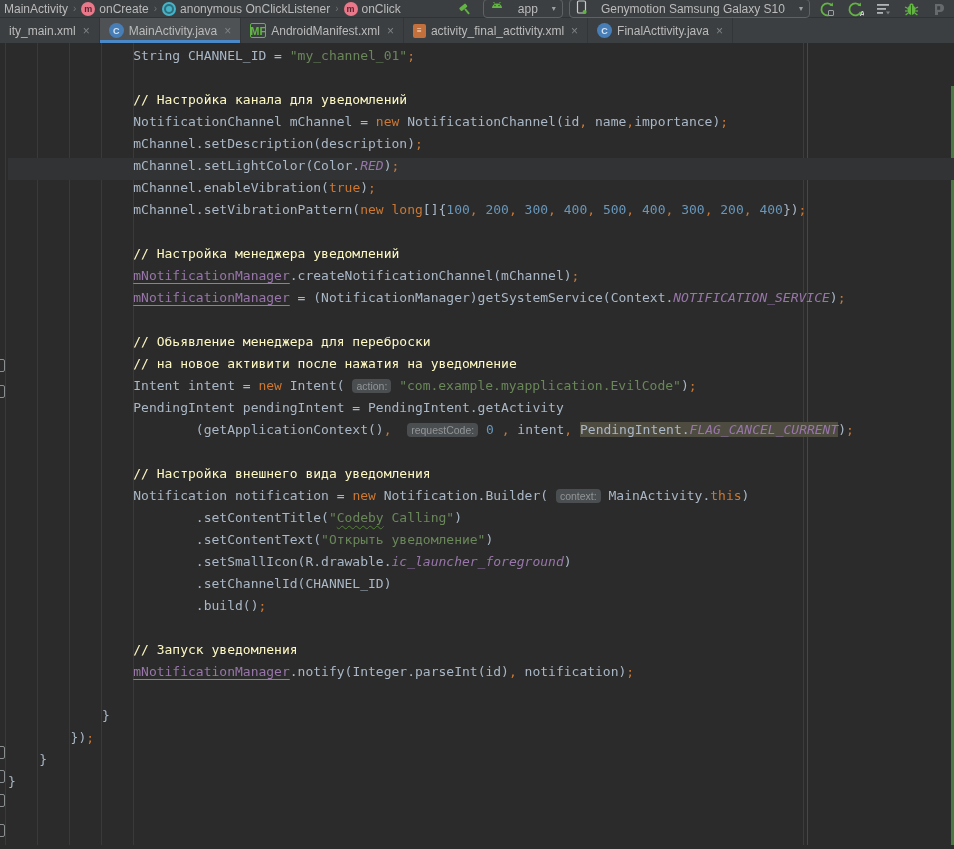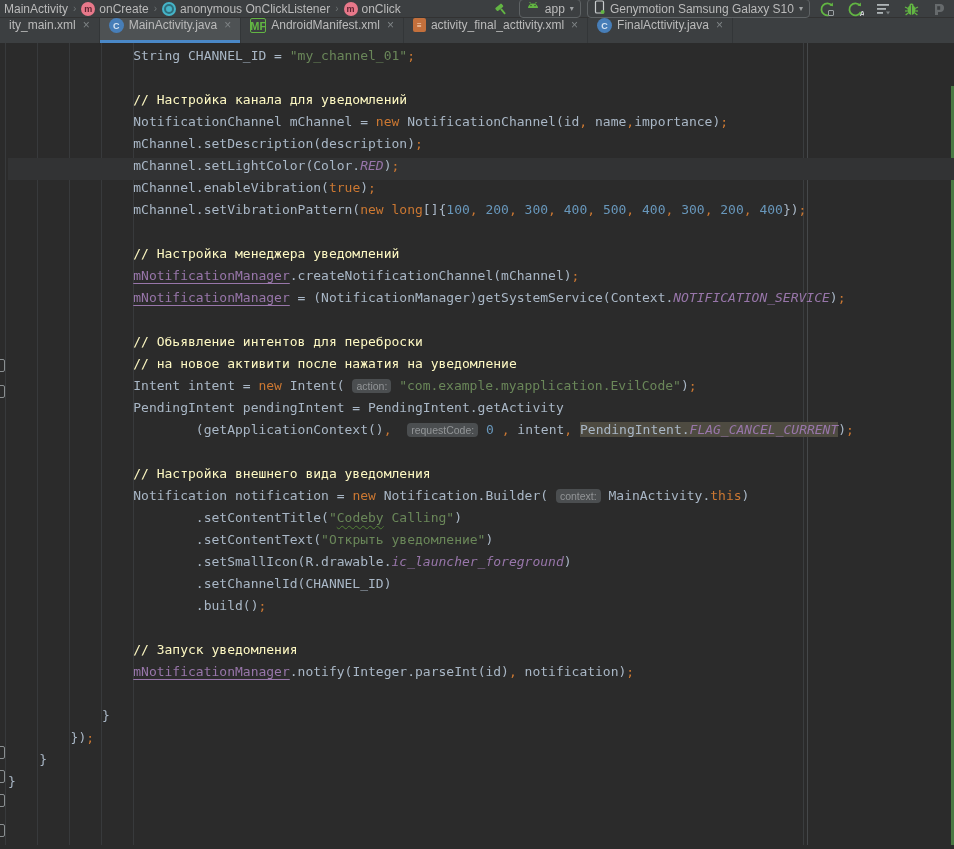--- a/index.html
+++ b/index.html
@@ -11,29 +11,29 @@
           padding:0 4px;box-sizing:border-box;border-bottom:1px solid #323232;z-index:5;}
   .crumbs{display:flex;align-items:center;gap:4px;color:#bbbbbb;font-size:12px;white-space:nowrap;}
   .crumb{display:flex;align-items:center;gap:4px;cursor:default;}
   .crumb-sep{color:#6e7375;font-size:10px;margin:0 1px;}
   .mini-ic{width:14px;height:14px;border-radius:50%;display:inline-flex;align-items:center;
            justify-content:center;font-size:9px;font-weight:bold;color:#3b2b2b;flex:0 0 auto;}
   .ic-method{background:#e8788a;color:#5d2430;}
   .ic-anon{background:#45b4c8;position:relative;}
   .ic-anon::after{content:"";width:6px;height:6px;border:2px solid #2f6e7c;border-radius:50%;}
   .tool-right{margin-left:auto;display:flex;align-items:center;gap:6px;}
-  .combo{display:flex;align-items:center;gap:5px;border:1px solid #5e6264;border-radius:4px;
+  .combo{display:flex;align-items:center;gap:14px;border:1px solid #5e6264;border-radius:4px;
          height:17px;padding:0 6px;color:#bbbbbb;font-size:12px;cursor:pointer;white-space:nowrap;}
   .arrow{font-size:8px;color:#9da0a2;}
   .tbtn{width:22px;height:18px;display:flex;align-items:center;justify-content:center;cursor:pointer;}
   .tbtn svg{display:block;}
 
   
   .tabbar{height:25px;background:#3c3f41;display:flex;align-items:stretch;overflow:hidden;}
-  .tab{display:flex;align-items:flex-start;gap:5px;padding:0 9px;font-size:12px;color:#bbbbbb;
+  .tab{display:flex;align-items:center;gap:5px;padding:0 9px;font-size:12px;color:#bbbbbb;
        cursor:pointer;position:relative;white-space:nowrap;border-right:1px solid #333638;}
   .tab.sel{background:#4e5254;}
   .tab.sel::after{content:"";position:absolute;left:0;right:0;bottom:0;height:3px;background:#4a88c7;}
   .tab .close{color:#7f8486;font-size:12px;margin-left:2px;}
   .ficon{width:15px;height:15px;display:inline-flex;align-items:center;justify-content:center;
          border-radius:50%;font-size:9px;font-weight:bold;flex:0 0 auto;}
   .ficon.java{background:#477eb8;color:#d7e4f2;}
   .ficon.mf{background:transparent;color:#62b543;border-radius:2px;font-size:11px;font-weight:bold;
             border:1px solid #62b543;width:14px;height:13px;}
   .ficon.xml{background:#c4703c;color:#ffe2c9;border-radius:2px;font-size:8px;width:13px;height:14px;}
@@ -218,21 +218,21 @@
         <div class="line"><span class="pl">                NotificationChannel mChannel = </span><span class="kw">new</span><span class="pl"> NotificationChannel(id</span><span class="semi">,</span><span class="pl"> name</span><span class="semi">,</span><span class="pl">importance)</span><span class="semi">;</span></div>
         <div class="line"><span class="pl">                mChannel.setDescription(description)</span><span class="semi">;</span></div>
         <div class="line cur"><span class="pl">                mChannel.setLightColor(Color.</span><span class="const">RED</span><span class="pl">)</span><span class="semi">;</span></div>
         <div class="line"><span class="pl">                mChannel.enableVibration(</span><span class="kw">true</span><span class="pl">)</span><span class="semi">;</span></div>
         <div class="line"><span class="pl">                mChannel.setVibrationPattern(</span><span class="kw">new</span><span class="pl"> </span><span class="kw">long</span><span class="pl">[]{</span><span class="num">100</span><span class="semi">,</span><span class="pl"> </span><span class="num">200</span><span class="semi">,</span><span class="pl"> </span><span class="num">300</span><span class="semi">,</span><span class="pl"> </span><span class="num">400</span><span class="semi">,</span><span class="pl"> </span><span class="num">500</span><span class="semi">,</span><span class="pl"> </span><span class="num">400</span><span class="semi">,</span><span class="pl"> </span><span class="num">300</span><span class="semi">,</span><span class="pl"> </span><span class="num">200</span><span class="semi">,</span><span class="pl"> </span><span class="num">400</span><span class="pl">})</span><span class="semi">;</span></div>
         <div class="line"></div>
         <div class="line"><span class="com">                // Настройка менеджера уведомлений</span></div>
         <div class="line"><span class="pl">                </span><span class="fld">mNotificationManager</span><span class="pl">.createNotificationChannel(mChannel)</span><span class="semi">;</span></div>
         <div class="line"><span class="pl">                </span><span class="fld">mNotificationManager</span><span class="pl"> = (NotificationManager)getSystemService(Context.</span><span class="const">NOTIFICATION_SERVICE</span><span class="pl">)</span><span class="semi">;</span></div>
         <div class="line"></div>
-        <div class="line"><span class="com">                // Обьявление интентов для переброски</span></div>
+        <div class="line"><span class="com">                // Обьявление менеджера для переброски</span></div>
         <div class="line"><span class="com">                // на новое активити после нажатия на уведомление</span></div>
         <div class="line"><span class="pl">                Intent intent = </span><span class="kw">new</span><span class="pl"> Intent( </span><span class="hint">action:</span><span class="pl"> </span><span class="str">"com.example.myapplication.EvilCode"</span><span class="pl">)</span><span class="semi">;</span></div>
         <div class="line"><span class="pl">                PendingIntent pendingIntent = PendingIntent.</span><span class="stat">getActivity</span></div>
         <div class="line"><span class="pl">                        (getApplicationContext()</span><span class="semi">,</span><span class="pl">  </span><span class="hint">requestCode:</span><span class="pl"> </span><span class="num">0</span><span class="pl"> </span><span class="semi">,</span><span class="pl"> intent</span><span class="semi">,</span><span class="pl"> </span><span class="pl hl">PendingIntent.</span><span class="const hl">FLAG_CANCEL_CURRENT</span><span class="pl">)</span><span class="semi">;</span></div>
         <div class="line"></div>
         <div class="line"><span class="com">                // Настройка внешнего вида уведомления</span></div>
         <div class="line"><span class="pl">                Notification notification = </span><span class="kw">new</span><span class="pl"> Notification.Builder( </span><span class="hint">context:</span><span class="pl"> MainActivity.</span><span class="kw">this</span><span class="pl">)</span></div>
         <div class="line"><span class="pl">                        .setContentTitle(</span><span class="str">"</span><span class="str sq">Codeby</span><span class="str"> Calling"</span><span class="pl">)</span></div>
         <div class="line"><span class="pl">                        .setContentText(</span><span class="str">"Открыть уведомление"</span><span class="pl">)</span></div>
         <div class="line"><span class="pl">                        .setSmallIcon(R.drawable.</span><span class="const">ic_launcher_foreground</span><span class="pl">)</span></div>

